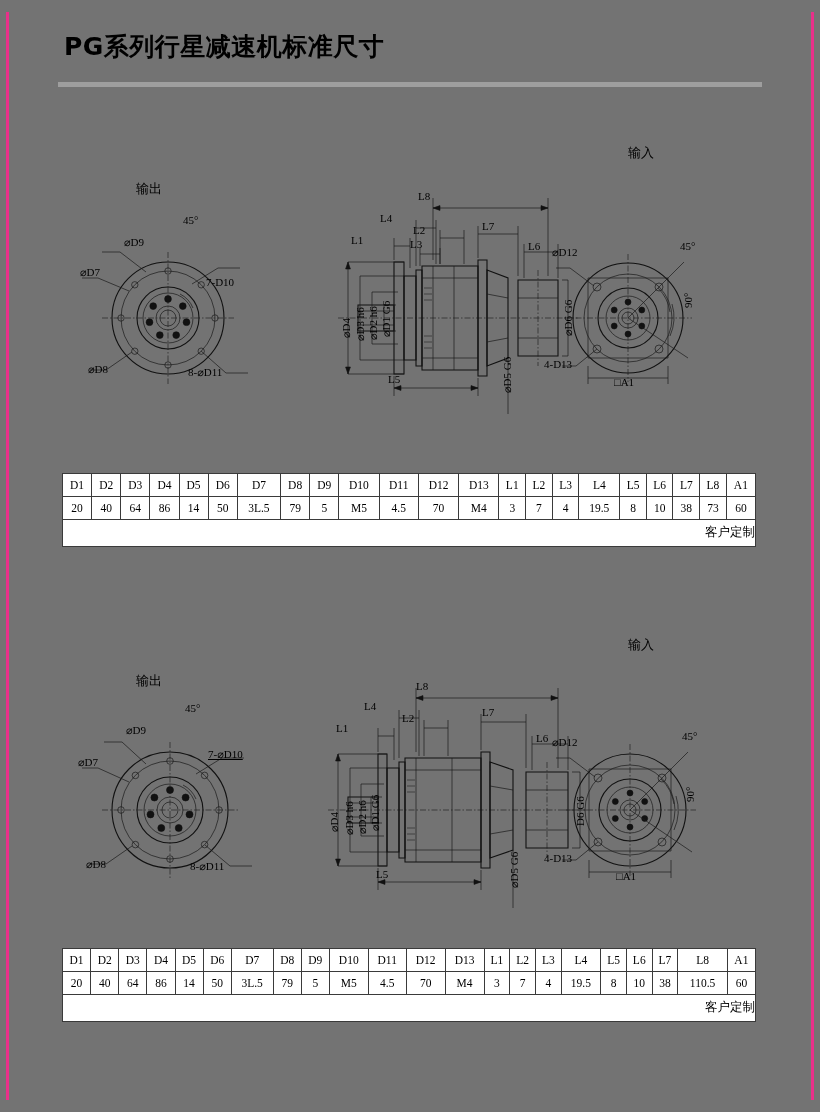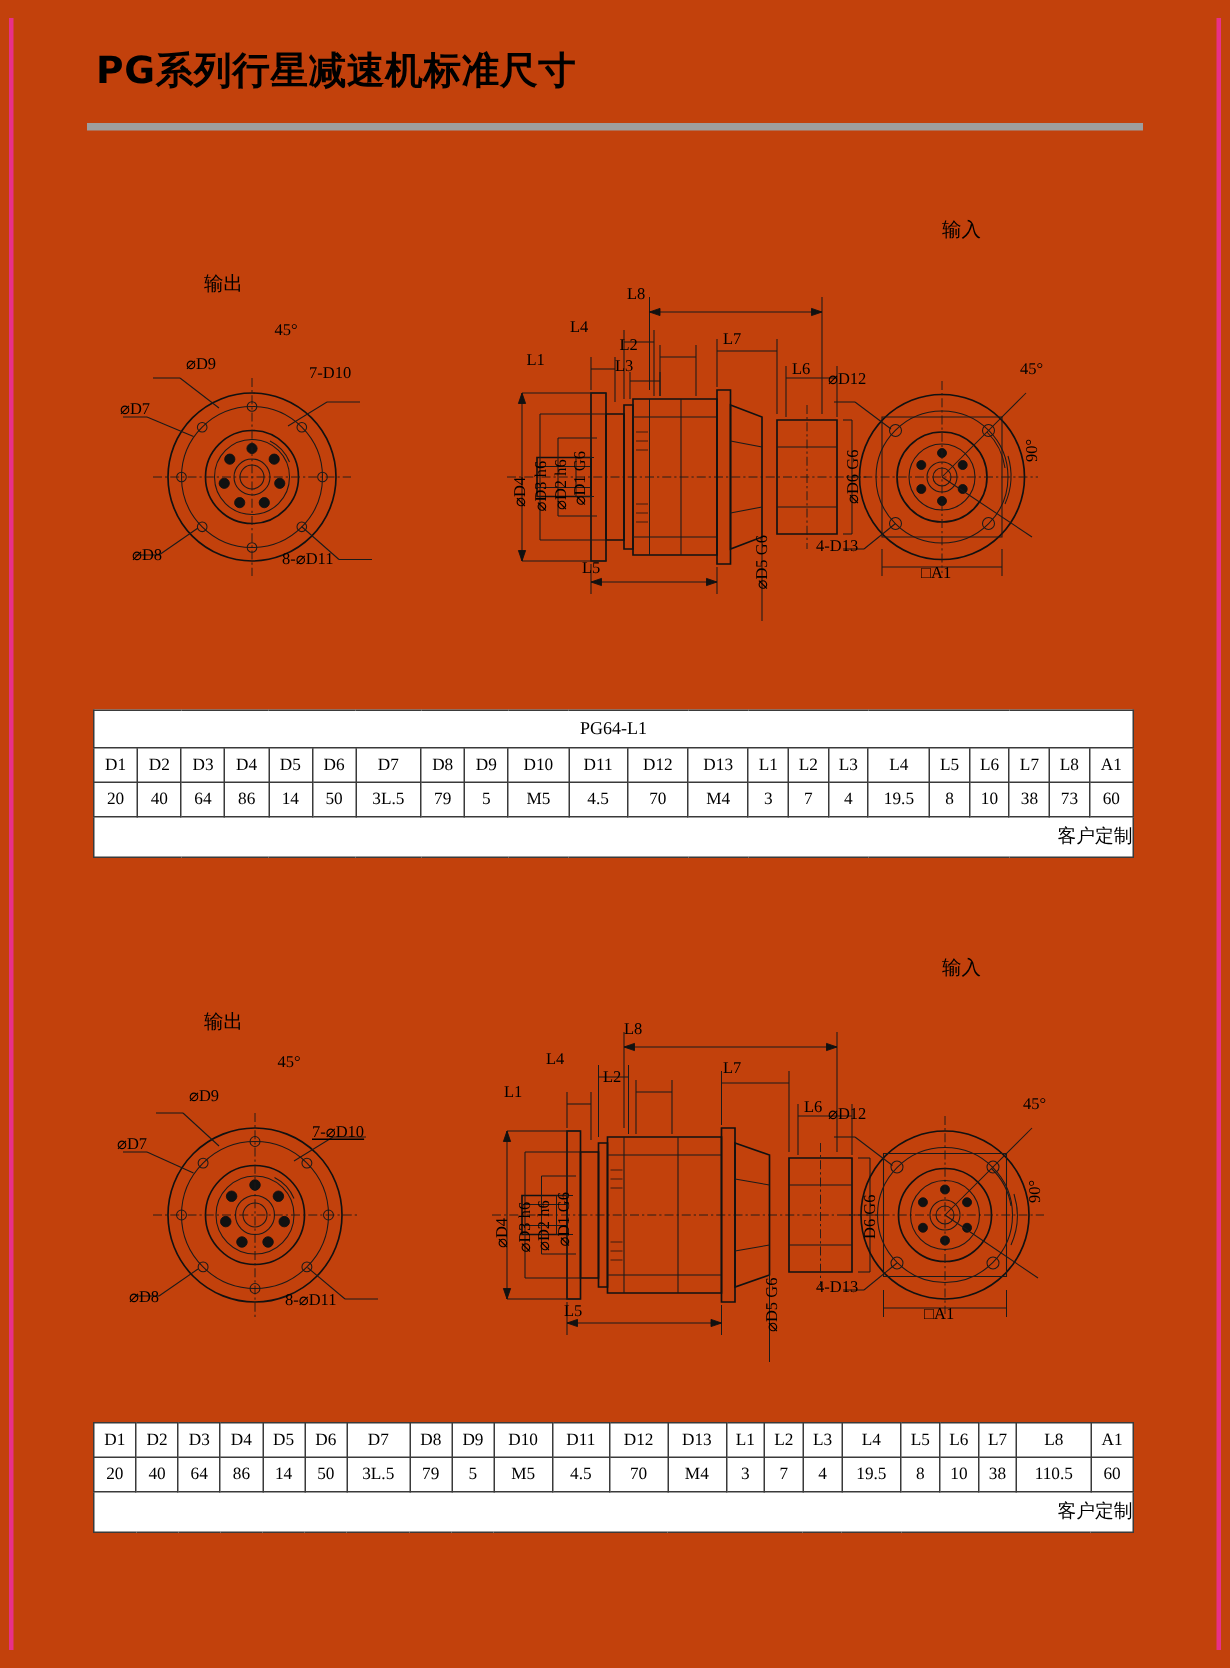--- a/index.html
+++ b/index.html
@@ -12,21 +12,21 @@
     height: 1112px;
     position: relative;
     font-family: "Liberation Sans", sans-serif;
     color: #000;
     overflow: hidden;
   }
   .page {
     position: absolute;
     left: 0; top: 0;
     width: 820px; height: 1112px;
-    background: #c2410c;
+    background: #737373;
   }
   
   .trim {
     position: absolute;
     background: #e8308a;
   }
   .trim-l { left: 6px; top: 12px; width: 3px; height: 1088px; }
   .trim-r { right: 6px; top: 12px; width: 3px; height: 1088px; }
 
   .title {
@@ -360,21 +360,21 @@
         <line class="thin" x1="-52" y1="48" x2="-66" y2="48"></line>
 
         <line class="thin" x1="-40" y1="48" x2="-40" y2="66"></line>
         <line class="thin" x1="40" y1="48" x2="40" y2="66"></line>
         <line class="thin" x1="-40" y1="60" x2="40" y2="60"></line>
       </g>
     </svg>
 
     <div class="dim" style="left:66px; top:108px;">⌀D9</div>
     <div class="dim" style="left:125px; top:86px;">45°</div>
-    <div class="dim" style="left:148px; top:115px;">7-D10</div>
+    <div class="dim" style="left:148px; top:148px;">7-D10</div>
     <div class="dim" style="left:22px; top:138px;">⌀D7</div>
     <div class="dim" style="left:30px; top:235px;">⌀D8</div>
     <div class="dim" style="left:130px; top:238px;">8-⌀D11</div>
 
     <div class="dim" style="left:360px; top:62px;">L8</div>
     <div class="dim" style="left:322px; top:84px;">L4</div>
     <div class="dim" style="left:355px; top:96px;">L2</div>
     <div class="dim" style="left:424px; top:92px;">L7</div>
     <div class="dim" style="left:293px; top:106px;">L1</div>
     <div class="dim" style="left:352px; top:110px;">L3</div>
@@ -390,23 +390,20 @@
 
     <div class="dim" style="left:494px; top:118px;">⌀D12</div>
     <div class="dim" style="left:622px; top:112px;">45°</div>
     <div class="dim r90" style="left:624px; top:180px;">90°</div>
     <div class="dim" style="left:486px; top:230px;">4-D13</div>
     <div class="dim" style="left:556px; top:248px;">□A1</div>
   </div>
 
   <table class="dimtable t1">
     <tbody>
-        <tr class="caption-row">
-      <td colspan="22">PG64-L1</td>
-    </tr>
     <tr>
       <th>D1</th>
       <th>D2</th>
       <th>D3</th>
       <th>D4</th>
       <th>D5</th>
       <th>D6</th>
       <th>D7</th>
       <th>D8</th>
       <th>D9</th>

